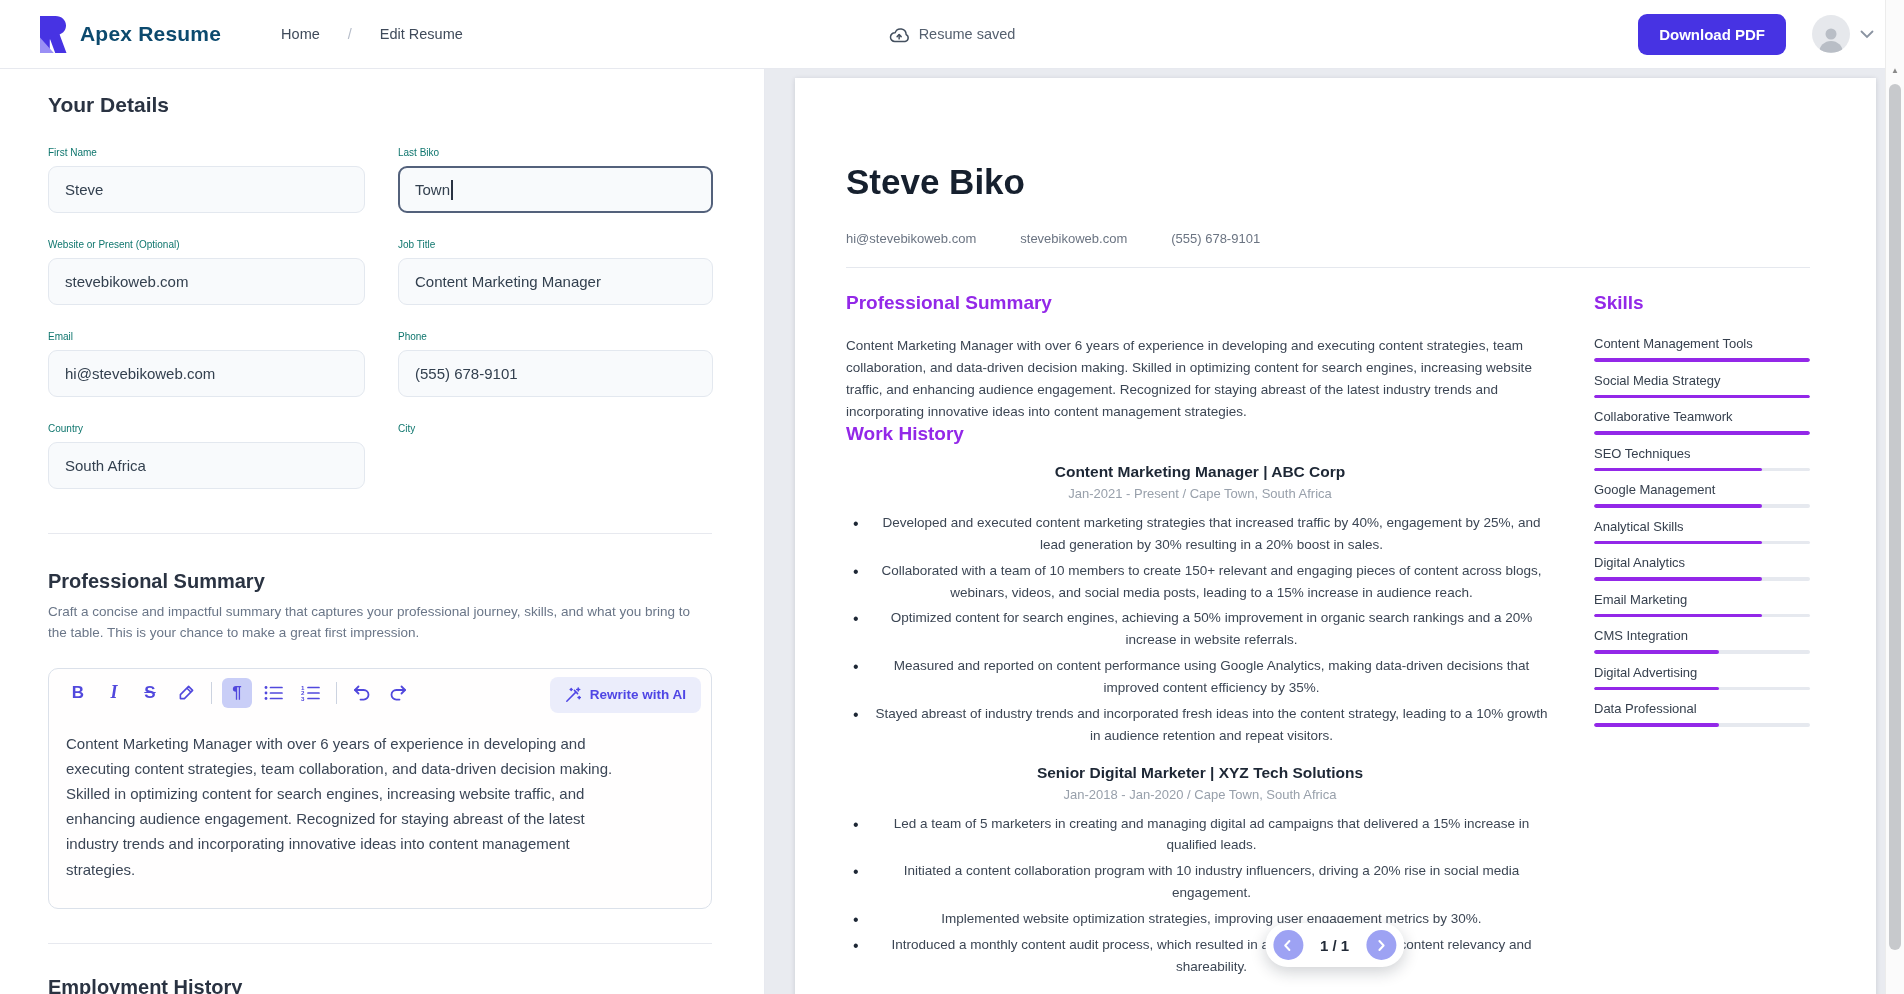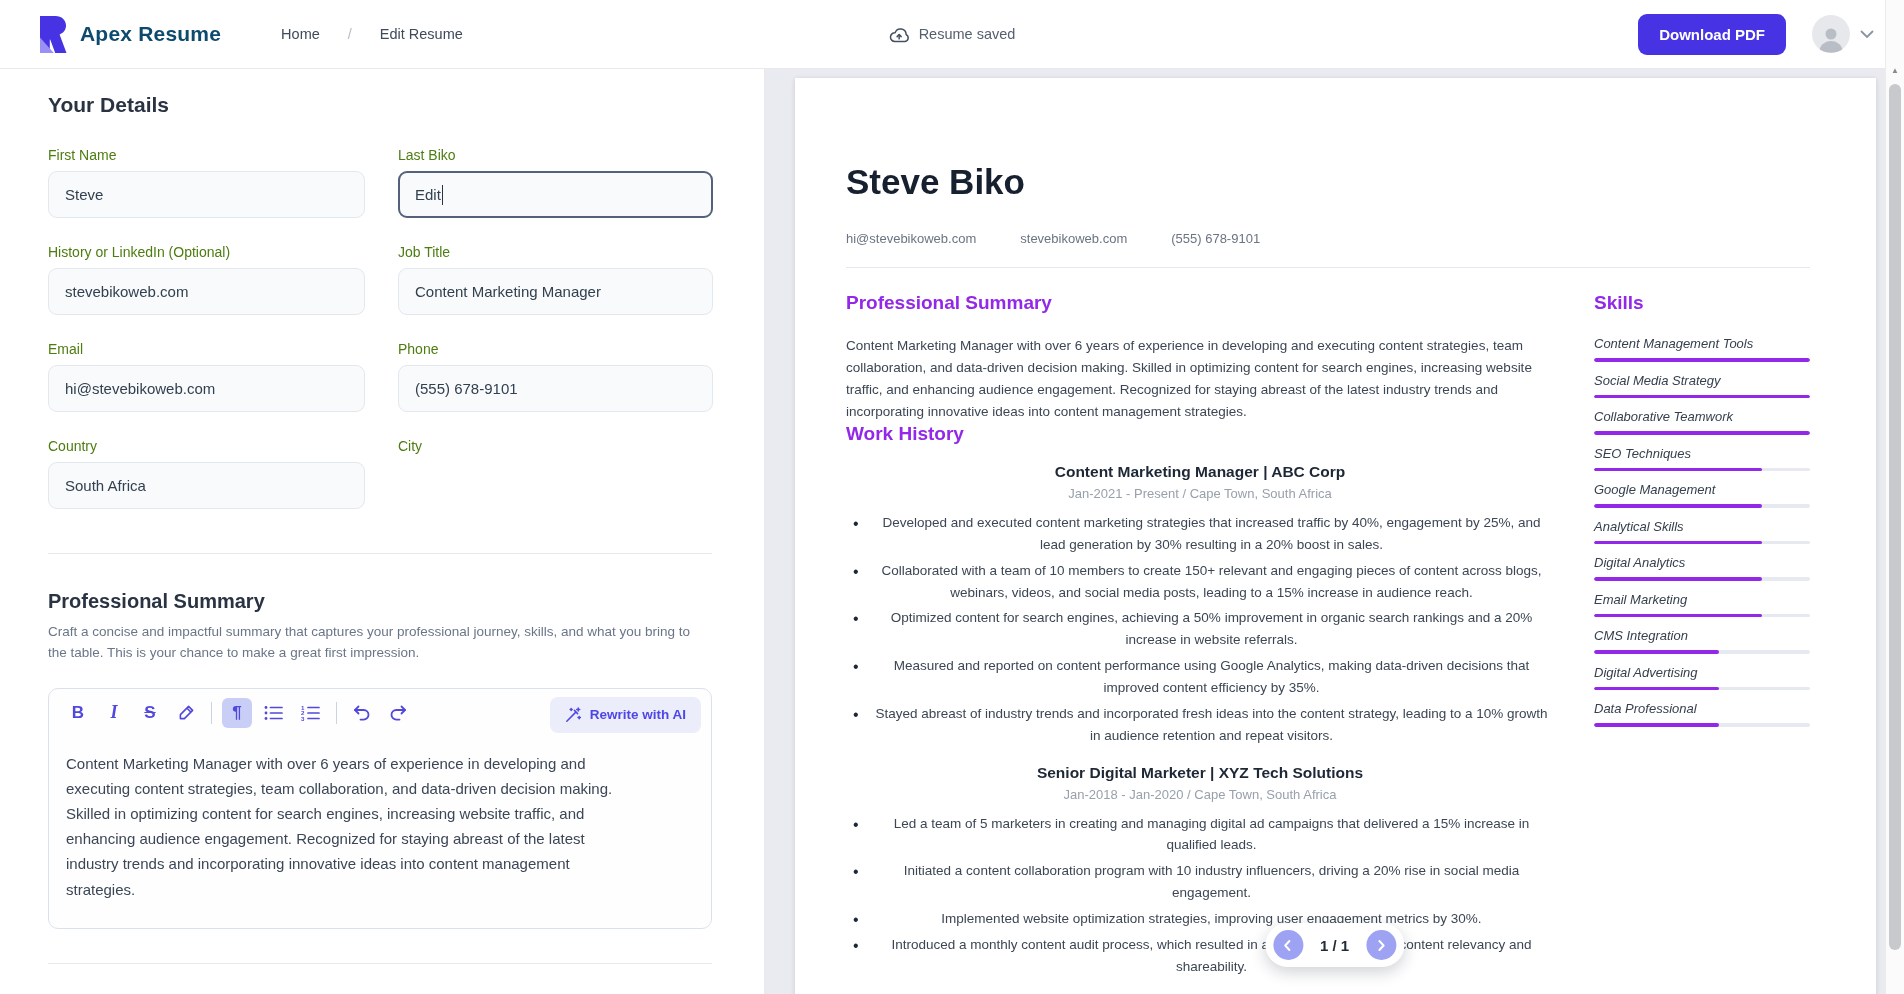--- a/index.html
+++ b/index.html
@@ -28,21 +28,21 @@
   .nav-chev { margin-left:10px; cursor:pointer; display:flex; }
 
   
   .main { display:flex; height:925px; }
   .form-panel { width:765px; padding:24px 52px 0 48px; border-right:1px solid #e7e9ef; overflow:hidden; background:#fff; }
   .preview-panel { flex:1; background:#e9ebf0; position:relative; overflow:hidden; }
 
   
   .h-details { font-size:21px; font-weight:700; color:#2a3342; margin:0 0 30px; }
   .grid { display:grid; grid-template-columns:317px 315px; column-gap:33px; row-gap:26px; }
-  .field-label { font-size:14px; color:#4d7c0f; display:block; margin-bottom:8px; }
+  .field-label { font-size:10px; color:#0f766e; display:block; margin-bottom:8px; }
   .tinput {
     width:100%; height:47px; border:1px solid #e3e8ef; background:#f8fafc; border-radius:9px;
     padding:0 16px; font-size:15px; color:#33404f; font-family:inherit; outline:none;
     display:flex; align-items:center;
   }
   input.tinput { display:block; }
   .tinput.focused { border:2px solid #53617b; padding:0 15px; }
   .caret { display:inline-block; width:1.5px; height:20px; background:#2a3342; margin-left:1px; vertical-align:middle; animation:blink 1.1s steps(2) infinite; }
   @keyframes blink { 50% { opacity:0; } }
   .divider { border:none; border-top:1px solid #e7e9ef; margin:44px 0 0; }
@@ -84,21 +84,21 @@
   .work-heading { }
   .job { margin-top:18px;text-align:center; }
   .job + .job { margin-top:17px; }
   .job-title { font-size:15.5px; font-weight:700; color:#1d2735; margin:0; }
   .job-meta { font-size:13px; color:#98a0ab; margin-top:5px; }
   .bullets { margin:11px 0 0; padding:0; list-style:none; }
   .bullets li { position:relative; padding-left:23px; font-size:13.5px; color:#3c4654; line-height:1.62; margin-bottom:4px; }
   .bullets li::before { content:"\2022"; position:absolute; left:7px; top:-1px; font-size:16px; color:#1d2735; }
   .skills-list { margin-top:22px; }
   .skill { margin-bottom:11px; }
-  .skill-name { font-size:13px; color:#36404e;font-style:italic; }
+  .skill-name { font-size:13px; color:#36404e; }
   .skill-track { height:3.5px; background:#e6e9ef; border-radius:2px; margin-top:7px; overflow:hidden; }
   .skill-fill { height:100%; background:#9328e8; border-radius:2px; width:0; }
 
   
   .pagination {
     position:absolute; left:50%; transform:translateX(-50%); bottom:27px; background:#fff;
     border-radius:999px; box-shadow:0 5px 16px rgba(15,23,42,.2); display:flex; align-items:center;
     gap:17px; padding:7px 8px; z-index:6;
   }
   .page-btn { width:30px; height:30px; border-radius:50%; background:#9da2f3; border:none; cursor:pointer;
@@ -158,26 +158,26 @@
     <h1 class="h-details">Your Details</h1>
 
     <div class="grid">
       <div>
         <label class="field-label">First Name</label>
         <input class="tinput" readonly="" value="Steve" style="">
       </div>
       <div>
         <label class="field-label">Last Biko</label>
         <div class="tinput focused">
-          <span>Edit</span>
+          <span>Town</span>
           <span class="caret"></span>
         </div>
       </div>
       <div>
-        <label class="field-label">History or LinkedIn (Optional)</label>
+        <label class="field-label">Website or Present (Optional)</label>
         <input class="tinput" readonly="" value="stevebikoweb.com" style="">
       </div>
       <div>
         <label class="field-label">Job Title</label>
         <input class="tinput" readonly="" value="Content Marketing Manager" style="">
       </div>
       <div>
         <label class="field-label">Email</label>
         <input class="tinput" readonly="" value="hi@stevebikoweb.com" style="">
       </div>

